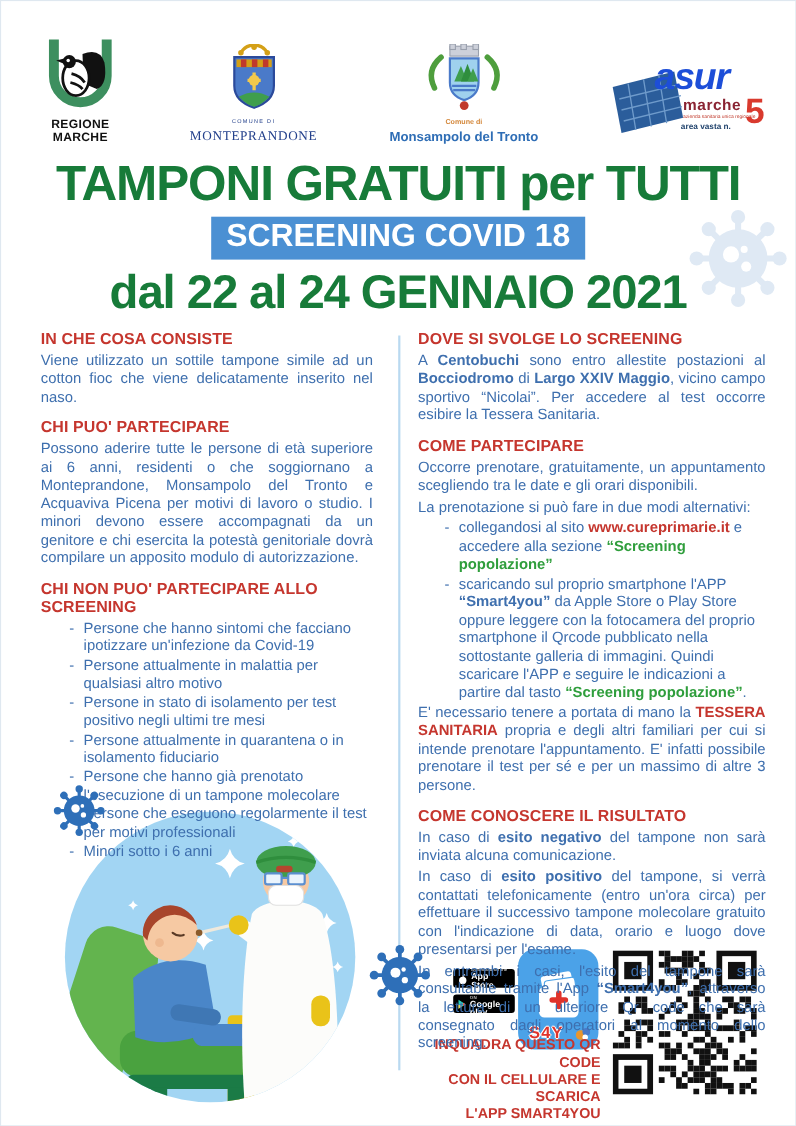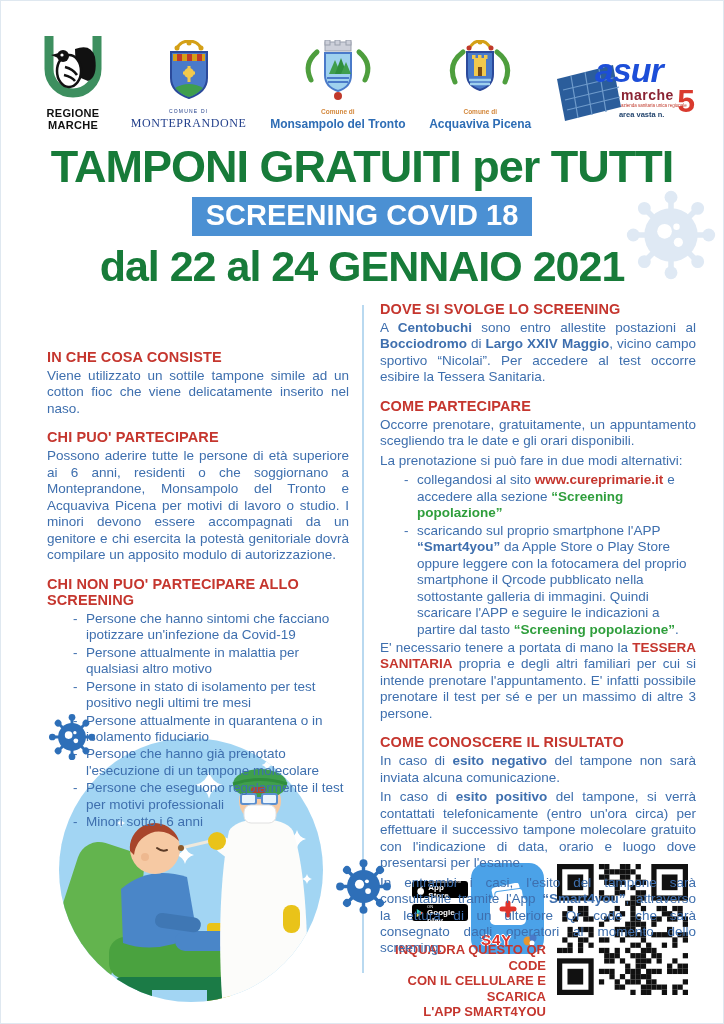--- a/index.html
+++ b/index.html
@@ -23,21 +23,21 @@
   .asur-five{position:absolute;right:-2px;top:26px;font-size:32px;font-weight:800;color:#d93a2e;}
   
   .titleblock{position:absolute;top:142px;left:0;right:0;text-align:center;z-index:2;}
   .title-main{font-size:45px;font-weight:800;color:#177b39;letter-spacing:-1px;line-height:1.05;}
   .title-badge{display:inline-block;margin-top:7px;background:#4b90d3;color:#fff;
     font-size:29px;font-weight:700;letter-spacing:0;padding:2px 14px 4px;}
   .title-dates{margin-top:6px;font-size:43px;font-weight:800;color:#177b39;letter-spacing:-1px;}
   
   .divider{position:absolute;left:361px;top:304px;width:2px;height:668px;background:#b9d9f0;}
   .col{position:absolute;top:300px;z-index:1;}
-  .col-left{left:46px;width:302px;margin-top:48px;}
+  .col-left{left:36px;width:302px;}
   .col-right{left:379px;width:316px;}
   .h{font-size:14.5px;font-weight:700;color:#c5362e;margin:12px 0 3px;letter-spacing:.1px;}
   .h:first-child{margin-top:0;}
   .p{font-size:13.5px;color:#3e6fae;line-height:1.22;text-align:justify;margin:0 0 3px;}
   ul.dash{margin:2px 0 0 26px;padding:0;}
   ul.dash li{list-style:none;position:relative;padding-left:13px;
     font-size:13.5px;color:#3e6fae;line-height:1.22;margin-bottom:1px;}
   ul.dash li::before{content:"-";position:absolute;left:0;color:#3e6fae;}
   .b{font-weight:700;}
   .redb{color:#c5362e;font-weight:700;text-align:center;}
@@ -115,38 +115,20 @@
         <polygon points="30,34 36,20 42,34" fill="#3f9e4d"></polygon>
         <polygon points="36,34 42,18 48,34" fill="#2f8e3d"></polygon>
         <polygon points="42,34 47,22 52,34" fill="#3f9e4d"></polygon>
         <path d="M28,38 h22 M29,42 h20" stroke="#4a7ac9" stroke-width="2"></path>
         <circle cx="39" cy="56" r="4" fill="#c0392b"></circle>
       </svg>
       <div class="lbl-orange">Comune di</div>
       <div class="lbl-blue">Monsampolo del Tronto</div>
     </div>
 
-    <div class="logo">
-      <svg width="70" height="66" viewBox="0 0 70 66">
-        <path d="M10,42 q-8,-18 8,-30 M60,42 q8,-18 -8,-30" fill="none" stroke="#4e9e3d" stroke-width="5" stroke-linecap="round"></path>
-        <path d="M24,9 q4,-8 11,-8 q7,0 11,8" fill="none" stroke="#d4a017" stroke-width="3"></path>
-        <circle cx="24" cy="8" r="2.5" fill="#c0392b"></circle>
-          <circle cx="35" cy="2" r="2.5" fill="#d4a017"></circle>
-          <circle cx="46" cy="8" r="2.5" fill="#c0392b"></circle>
-        <path d="M22,12 h26 v22 q0,12 -13,16 q-13,-4 -13,-16 z" fill="#4a7ac9" stroke="#2b4a9b" stroke-width="2"></path>
-        <rect x="29" y="18" width="12" height="18" fill="#f2c94c"></rect>
-        <rect x="27" y="15" width="3.5" height="4" fill="#f2c94c"></rect>
-          <rect x="33" y="15" width="3.5" height="4" fill="#f2c94c"></rect>
-          <rect x="39" y="15" width="3.5" height="4" fill="#f2c94c"></rect>
-        <rect x="33" y="27" width="4" height="9" fill="#7a4a12"></rect>
-        <path d="M24,40 h22 M25,44 h20" stroke="#9fd1ee" stroke-width="2.5"></path>
-      </svg>
-      <div class="lbl-orange">Comune di</div>
-      <div class="lbl-blue">Acquaviva Picena</div>
-    </div>
 
     <div class="asur-box">
       <svg width="70" height="62" viewBox="0 0 70 62" style="position:absolute;left:0;top:6px;">
         <polygon points="2,16 58,2 66,44 10,58" fill="#2b5d9b"></polygon>
         <g stroke="#6f9bcb" stroke-width="1.2">
           <line x1="8" y1="27" x2="62" y2="14"></line>
             <line x1="10" y1="37" x2="64" y2="24"></line>
             <line x1="12" y1="47" x2="65" y2="34"></line>
           <line x1="16" y1="13" x2="23" y2="55"></line>
             <line x1="30" y1="9" x2="37" y2="52"></line>

